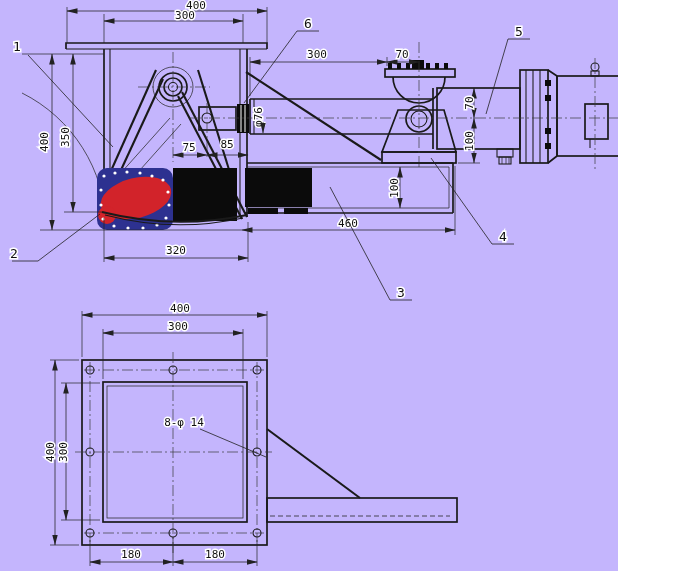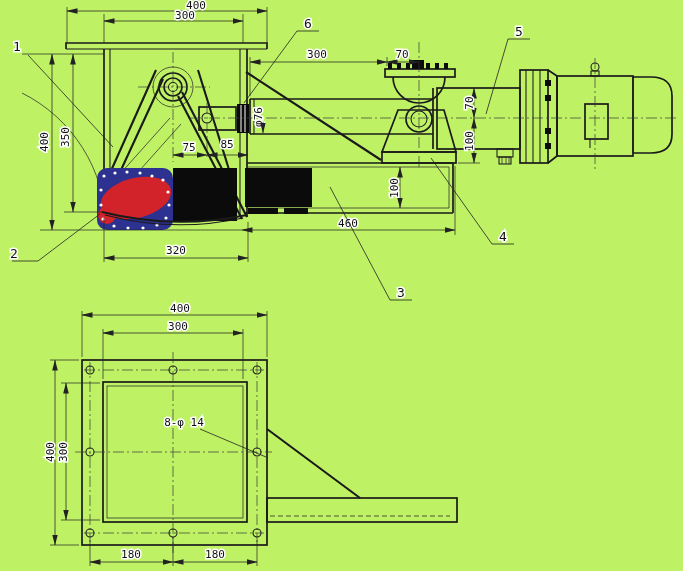--- a/index.html
+++ b/index.html
@@ -1,16 +1,16 @@
 <!DOCTYPE html>
 <html><head>
 <meta charset="utf-8">
 <style>
   html,body{margin:0;padding:0;background:#fff;}
-  #stage{position:relative;width:683px;height:571px;background:#bef264;overflow:hidden;
+  #stage{position:relative;width:618px;height:571px;background:#c4b5fd;overflow:hidden;
          font-family:"DejaVu Sans Mono", monospace;}
   svg{position:absolute;left:0;top:0;}
   .lw{stroke:#1a1a1a;stroke-width:1.7;fill:none;}          
   .lm{stroke:#1a1a1a;stroke-width:1.05;fill:none;}         
   .lt{stroke:#2a2a2a;stroke-width:0.75;fill:none;}         
   .l2{stroke:#1a1a1a;stroke-width:2.1;fill:none;}          
   .cl{stroke:#3a3a3a;stroke-width:0.7;fill:none;stroke-dasharray:11 3 2 3;} 
   .dash{stroke:#2a2a2a;stroke-width:0.8;fill:none;stroke-dasharray:5 3;}
   .dl{stroke:#222;stroke-width:0.75;fill:none;marker-start:url(#arr);marker-end:url(#arr);}
   .xl{stroke:#222;stroke-width:0.7;fill:none;}

